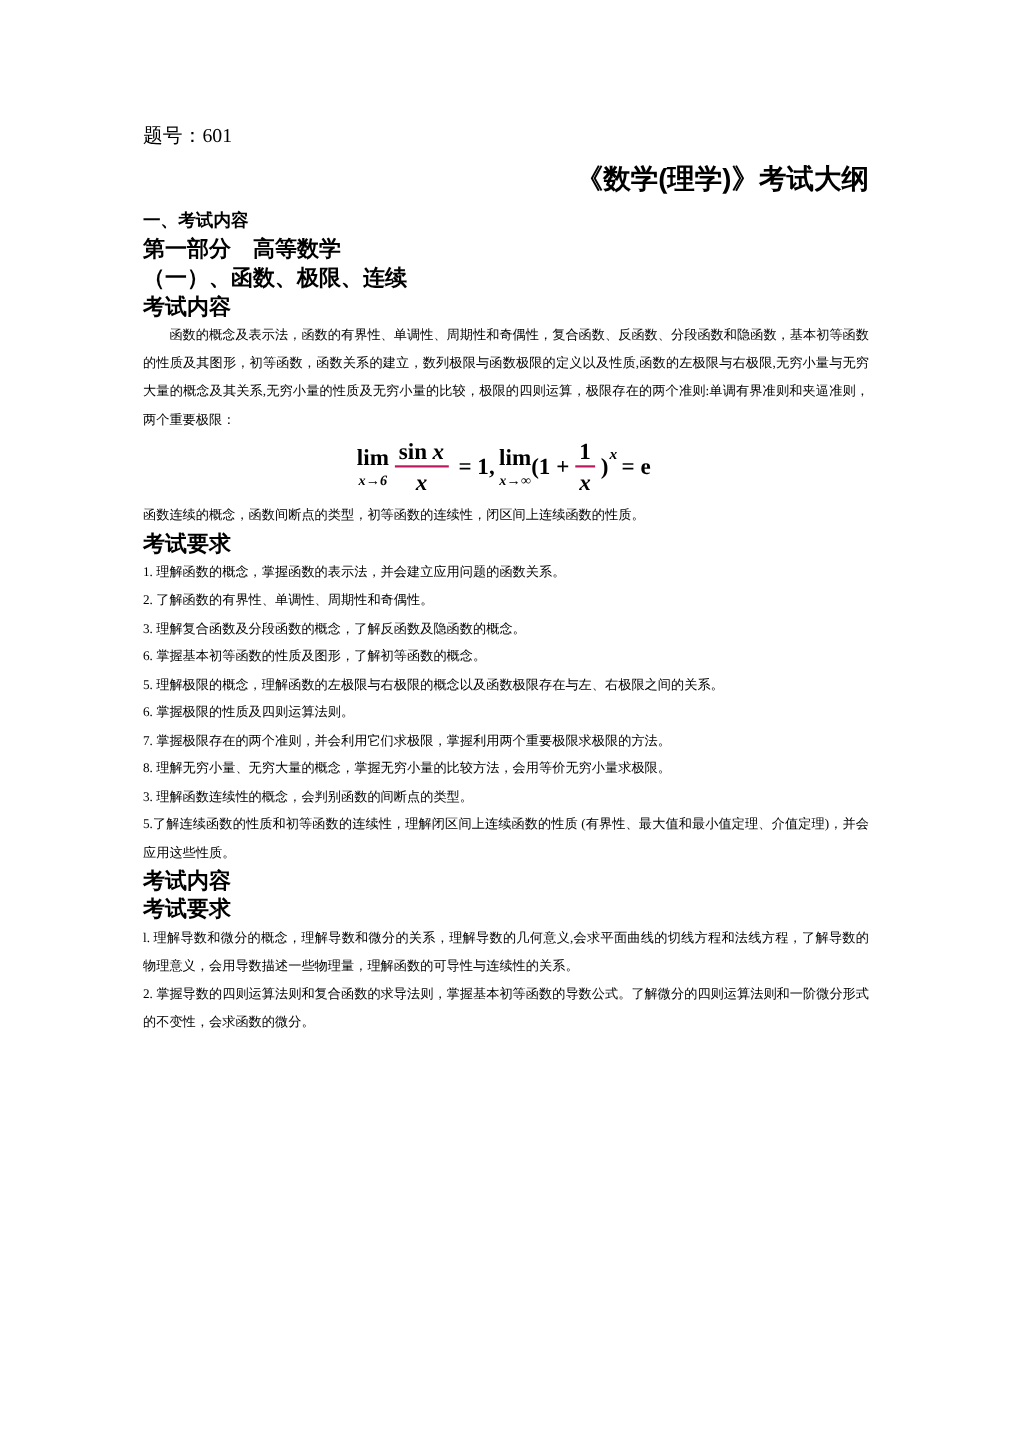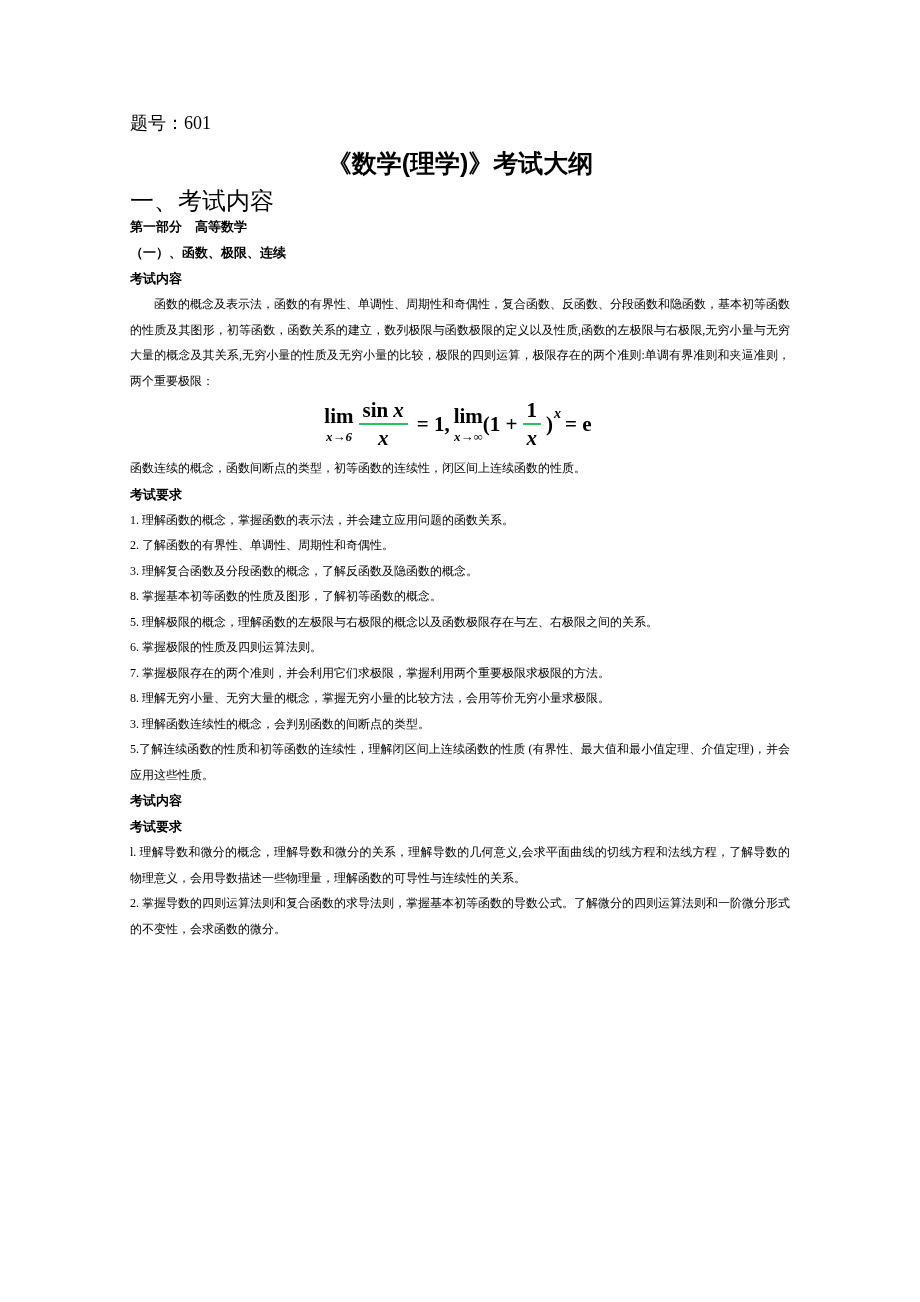--- a/index.html
+++ b/index.html
@@ -21,38 +21,38 @@
     padding: 110px 130px 0 130px;
     background: #fff;
   }
   p { margin: 0; }
   .docnum {
     font-size: 18px;
     line-height: 26px;
   }
   .title {
     margin: 10px 0 8px 0;
-    text-align: center;
+    text-align: right;
     font-family: "Liberation Sans", "DejaVu Sans", sans-serif;
     font-weight: 700;
     font-size: 25px;
     line-height: 34px;
   }
   .h-sec {
     margin: 2px 0 0 0;
     font-family: "Liberation Sans", "DejaVu Sans", sans-serif;
-    font-weight: 400;
-    font-size: 24px;
+    font-weight: 700;
+    font-size: 16px;
     line-height: 26px;
   }
   .h-part, .h-unit, .h-label {
     margin: 0;
     font-family: "Liberation Sans", "DejaVu Sans", sans-serif;
     font-weight: 700;
-    font-size: 13px;
+    font-size: 20px;
     line-height: 26px;
   }
   .h-unit2 { margin-top: 28px; }
   .body {
     font-size: 12px;
     line-height: 25.5px;
     text-align: justify;
   }
   .indent { text-indent: 2em; }
   
@@ -79,21 +79,21 @@
   }
   .frac {
     display: inline-flex;
     flex-direction: column;
     align-items: center;
     line-height: 1.05;
     margin: 0 5px;
   }
   .frac .num {
     padding: 0 4px 2px 4px;
-    border-bottom: 2px solid #22c55e;
+    border-bottom: 2px solid #be185d;
     text-align: right;
   }
   .frac .den { padding-top: 2px; }
   .frac i, .formula i { font-style: italic; }
   .eq { margin: 0 4px; white-space: pre; }
   .paren { white-space: pre; }
   .pow {
     font-size: 14px;
     position: relative;
     top: -10px;
@@ -142,21 +142,21 @@
       <span class="eq">= e</span>
     </div>
 
     <p class="body">函数连续的概念，函数间断点的类型，初等函数的连续性，闭区间上连续函数的性质。</p>
     <h4 class="h-label">考试要求</h4>
     <div>
 
     <p class="body req">1. 理解函数的概念，掌握函数的表示法，并会建立应用问题的函数关系。</p>
         <p class="body req">2. 了解函数的有界性、单调性、周期性和奇偶性。</p>
         <p class="body req">3. 理解复合函数及分段函数的概念，了解反函数及隐函数的概念。</p>
-        <p class="body req">8. 掌握基本初等函数的性质及图形，了解初等函数的概念。</p>
+        <p class="body req">6. 掌握基本初等函数的性质及图形，了解初等函数的概念。</p>
         <p class="body req">5. 理解极限的概念，理解函数的左极限与右极限的概念以及函数极限存在与左、右极限之间的关系。</p>
         <p class="body req">6. 掌握极限的性质及四则运算法则。</p>
         <p class="body req">7. 掌握极限存在的两个准则，并会利用它们求极限，掌握利用两个重要极限求极限的方法。</p>
         <p class="body req">8. 理解无穷小量、无穷大量的概念，掌握无穷小量的比较方法，会用等价无穷小量求极限。</p>
         <p class="body req">3. 理解函数连续性的概念，会判别函数的间断点的类型。</p>
         <p class="body req">5.了解连续函数的性质和初等函数的连续性，理解闭区间上连续函数的性质 (有界性、最大值和最小值定理、介值定理)，并会应用这些性质。</p>
       </div>
   </section>
 
   <section>

